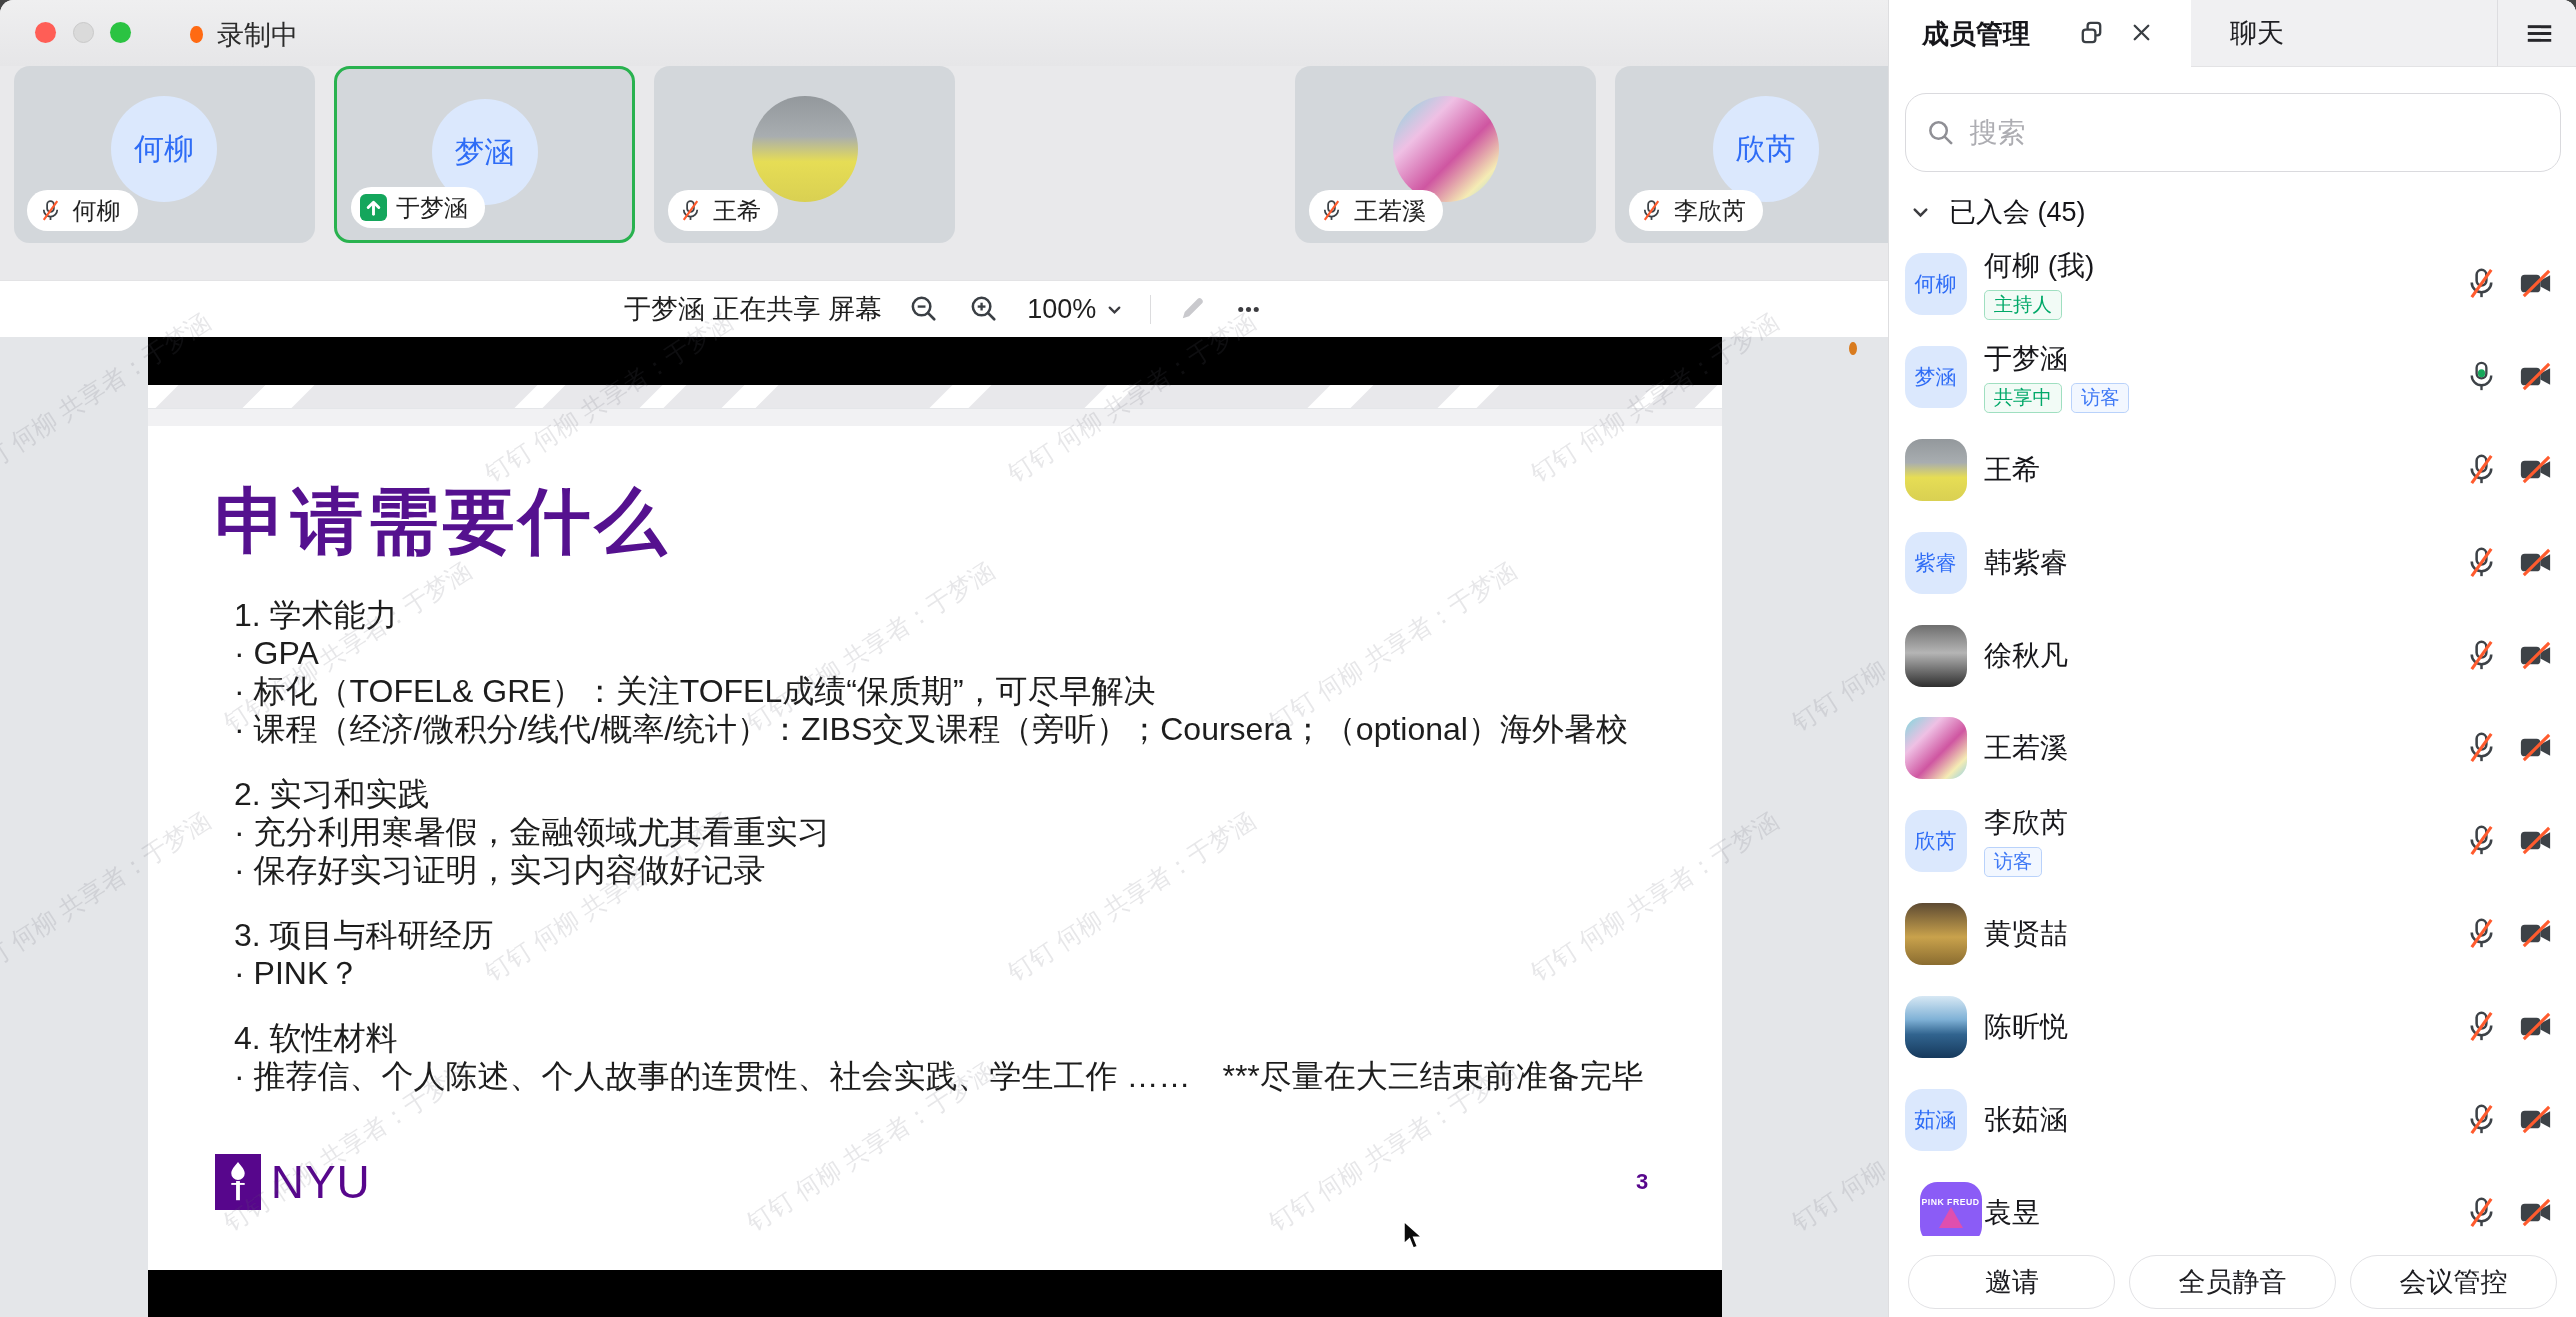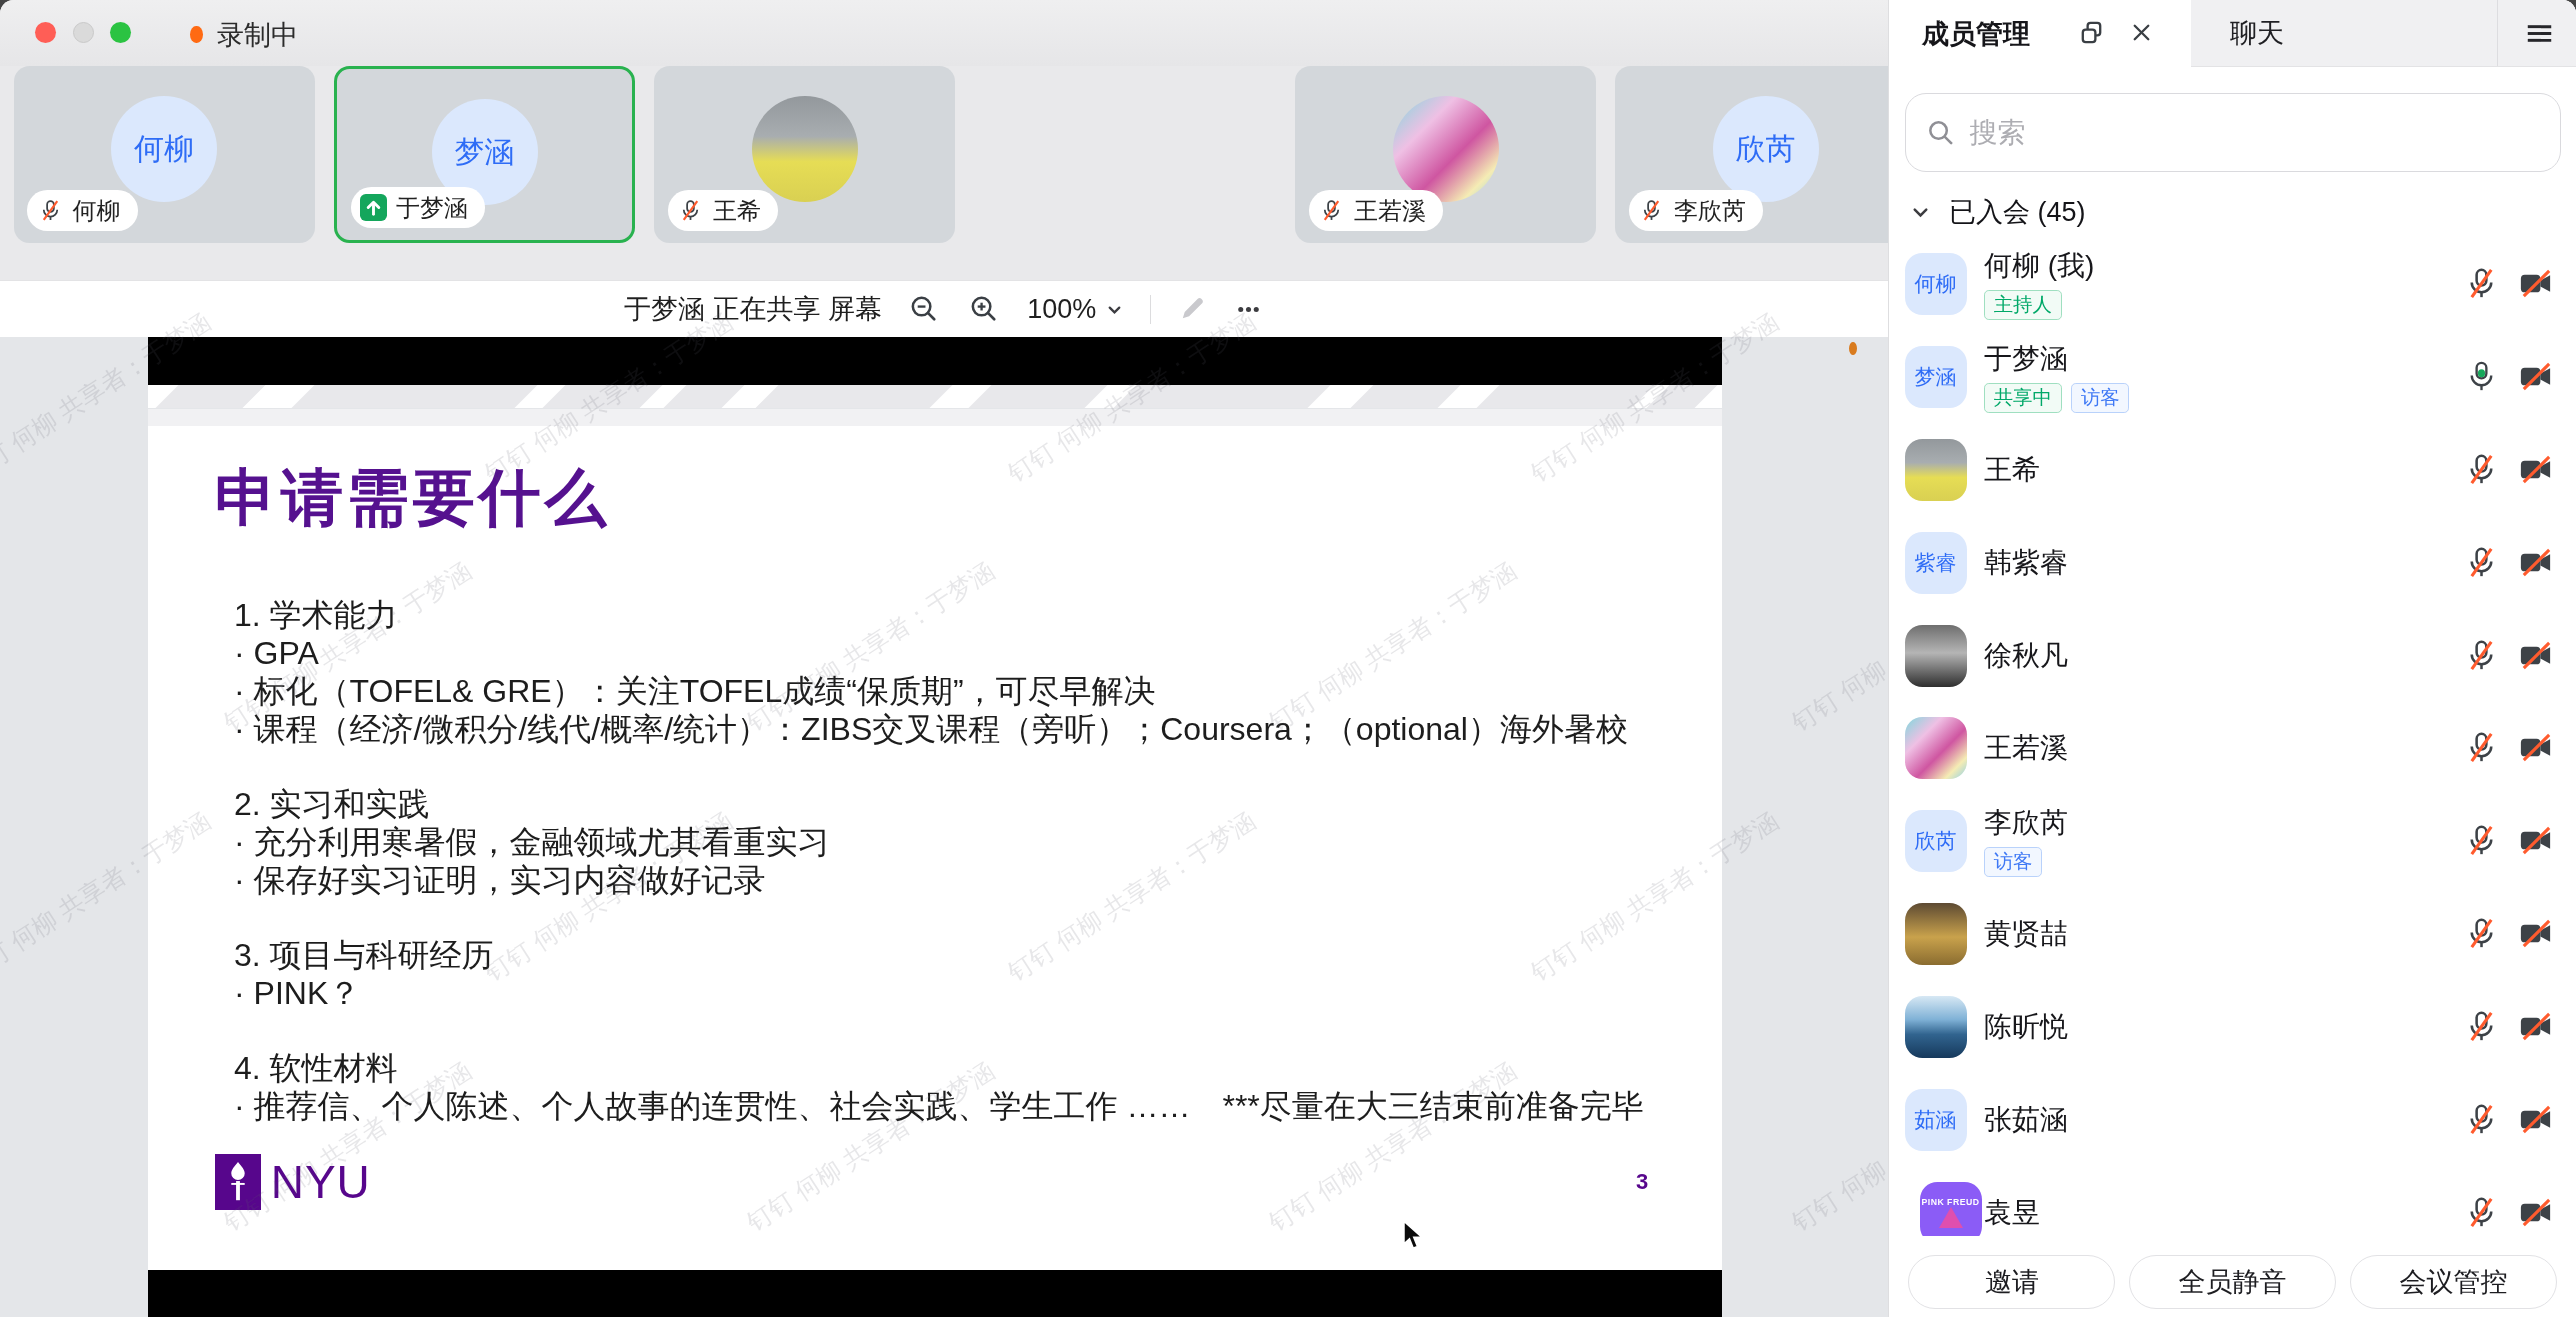--- a/index.html
+++ b/index.html
@@ -33,24 +33,24 @@
   
   .stage{position:absolute;top:337px;left:0;width:1889px;height:981px;background:#e4e6e9;}
   .bar{position:absolute;left:148px;width:1574px;background:#000;}
   .bar.top{top:0;height:48px;}
   .bar.bottom{top:933px;height:48px;}
   .top-dot{position:absolute;left:1701px;top:4.8px;width:7.7px;height:13.5px;border-radius:50%;background:#d97b1e;}
   .preband{position:absolute;left:148px;top:48px;width:1574px;height:23px;background:#fff;overflow:hidden;}
   .pshape{position:absolute;top:0;height:23px;background:#e8e8eb;transform:skewX(-45deg);}
   .grayband{position:absolute;left:148px;top:72px;width:1574px;height:17.4px;background:#f1f1f3;}
   .slide{position:absolute;left:148px;top:89px;width:1574px;height:844px;background:#fff;}
-  .slide-title{position:absolute;left:67px;top:30px;font-family:"Liberation Serif","DejaVu Serif",serif;
-       font-weight:bold;font-size:62px;color:#55118f;letter-spacing:3.9px;}
+  .slide-title{position:absolute;left:67px;top:48px;font-family:"Liberation Serif","DejaVu Serif",serif;
+       font-weight:bold;font-size:72px;color:#55118f;letter-spacing:3.9px;}
   .slide-body{position:absolute;left:86px;top:170px;font-size:32px;line-height:38px;color:#1d1d1d;width:1432px;}
-  .sec+.sec{margin-top:37px;}
+  .sec+.sec{margin-top:27px;}
   .nyu{position:absolute;left:67px;top:728px;display:flex;align-items:center;gap:9.7px;}
   .nyu-box{width:46px;height:56px;background:#57068c;}
   .nyu-text{font-size:46px;font-weight:normal;color:#57068c;letter-spacing:1px;}
   .page-num{position:absolute;left:1488px;top:743px;font-size:22px;font-weight:bold;color:#57068c;}
   .wm{position:absolute;font-size:25px;color:rgba(95,95,108,0.15);transform:rotate(-33deg);white-space:nowrap;pointer-events:none;}
   .cursor{position:absolute;left:1401px;top:883px;}
   
   .panel{position:absolute;top:0;right:0;width:687px;height:1318px;background:#fff;border-left:1px solid #dedee0;box-sizing:content-box;z-index:10;}
   .tabbar{position:absolute;top:0;left:0;width:687px;height:66px;background:#f0f0f2;border-bottom:1px solid #e3e3e5;}
   .tab-active{position:absolute;left:0;top:0;width:302px;height:67px;background:#fff;display:flex;align-items:center;}

